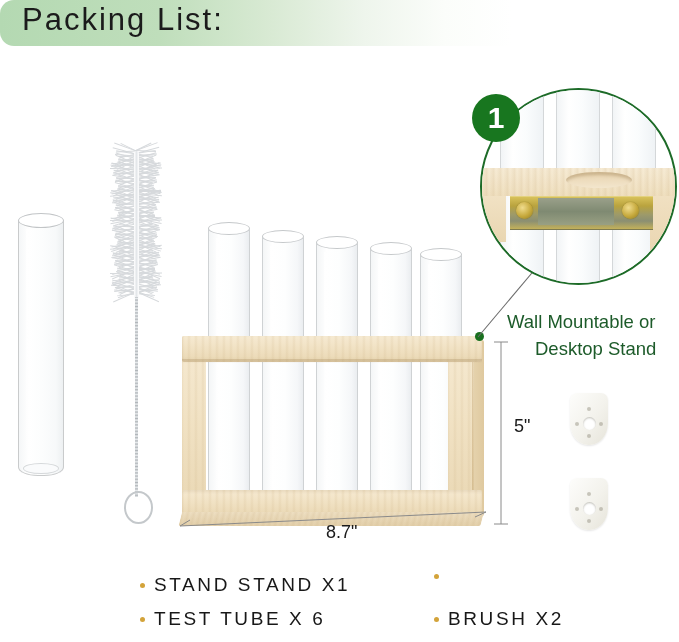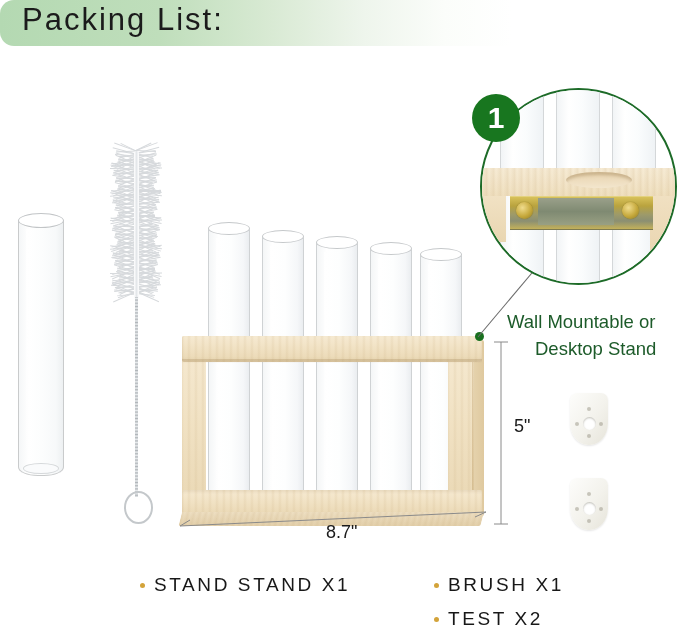--- a/index.html
+++ b/index.html
@@ -912,23 +912,26 @@
     <div class="mp-notch mp-n-right"></div>
     <div class="mp-notch mp-n-bot"></div>
     <div class="mp-hole"></div>
   </div>
 
   <div id="items-list">
     <div class="item-entry" id="item-0">
       <div class="item-bullet"></div>
       <div class="item-text">STAND STAND  X1</div>
     </div>
+    <div class="item-entry" id="item-1">
+      <div class="item-bullet"></div>
+      <div class="item-text">TEST TUBE  X 6</div>
+    </div>
     <div class="item-entry" id="item-2">
       <div class="item-bullet"></div>
-      <div class="item-text">BRUSH  X1</div>
     </div>
     <div class="item-entry" id="item-3">
       <div class="item-bullet"></div>
-      <div class="item-text">TEST  X2</div>
+      <div class="item-text">BRUSH  X2</div>
     </div>
   </div>
 
 </div>
 
 </body></html>

